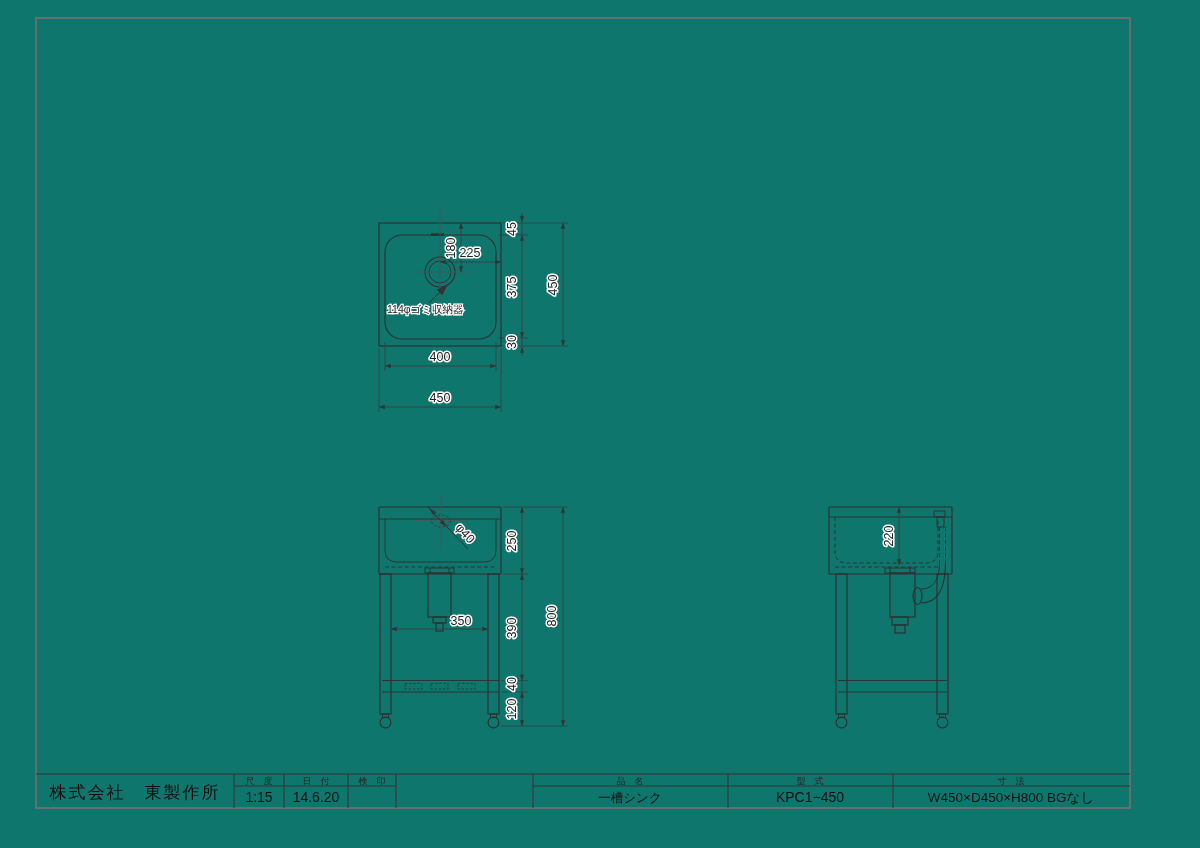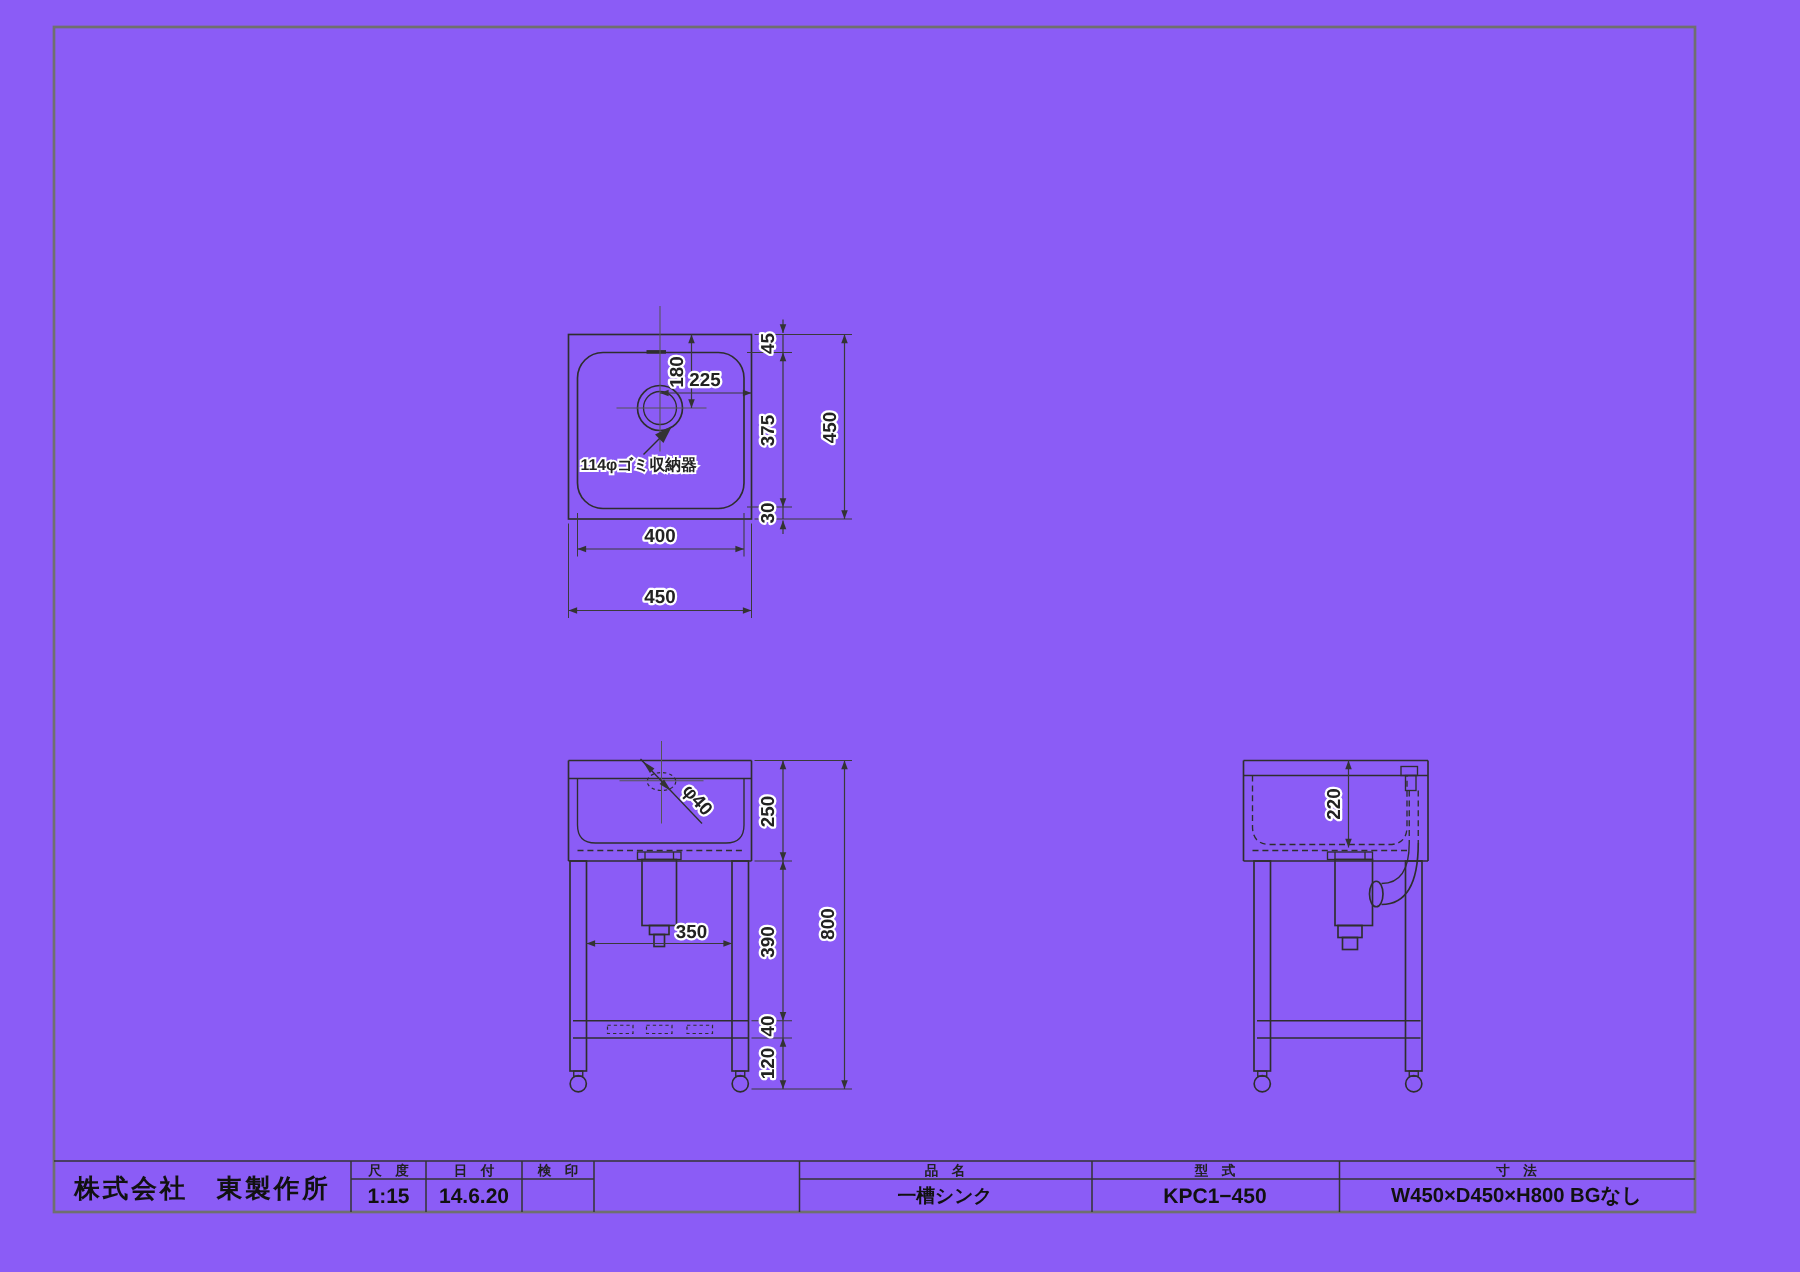--- a/index.html
+++ b/index.html
@@ -1,16 +1,16 @@
 <!DOCTYPE html>
 <html><head>
 <meta charset="utf-8">
 <style>
   html,body{margin:0;padding:0;background:#ffffff;}
-  .canvas{position:relative;width:1200px;height:848px;background:#8b5cf6;overflow:hidden;font-weight:bold;}
+  .canvas{position:relative;width:1200px;height:848px;background:#0f766e;overflow:hidden;}
   svg text{font-family:"Liberation Sans","DejaVu Sans",sans-serif;fill:#222;}
   .ol{stroke:#2e2e2e;stroke-width:1.1;fill:none;}
   .thin{stroke:#2e2e2e;stroke-width:0.9;fill:none;}
   .hid{stroke:#2e2e2e;stroke-width:0.9;fill:none;stroke-dasharray:4 2.6;}
   .hid2{stroke:#2e2e2e;stroke-width:0.8;fill:none;stroke-dasharray:2.2 2;}
   .cl{stroke:#555;stroke-width:0.7;fill:none;}
   .dim{stroke:#3a3a3a;stroke-width:0.8;fill:none;}
   .ext{stroke:#3a3a3a;stroke-width:0.7;fill:none;}
   .tbl{stroke:#333;stroke-width:1;fill:none;}
   .frame{stroke:#6f6f6f;stroke-width:1.8;fill:none;}

